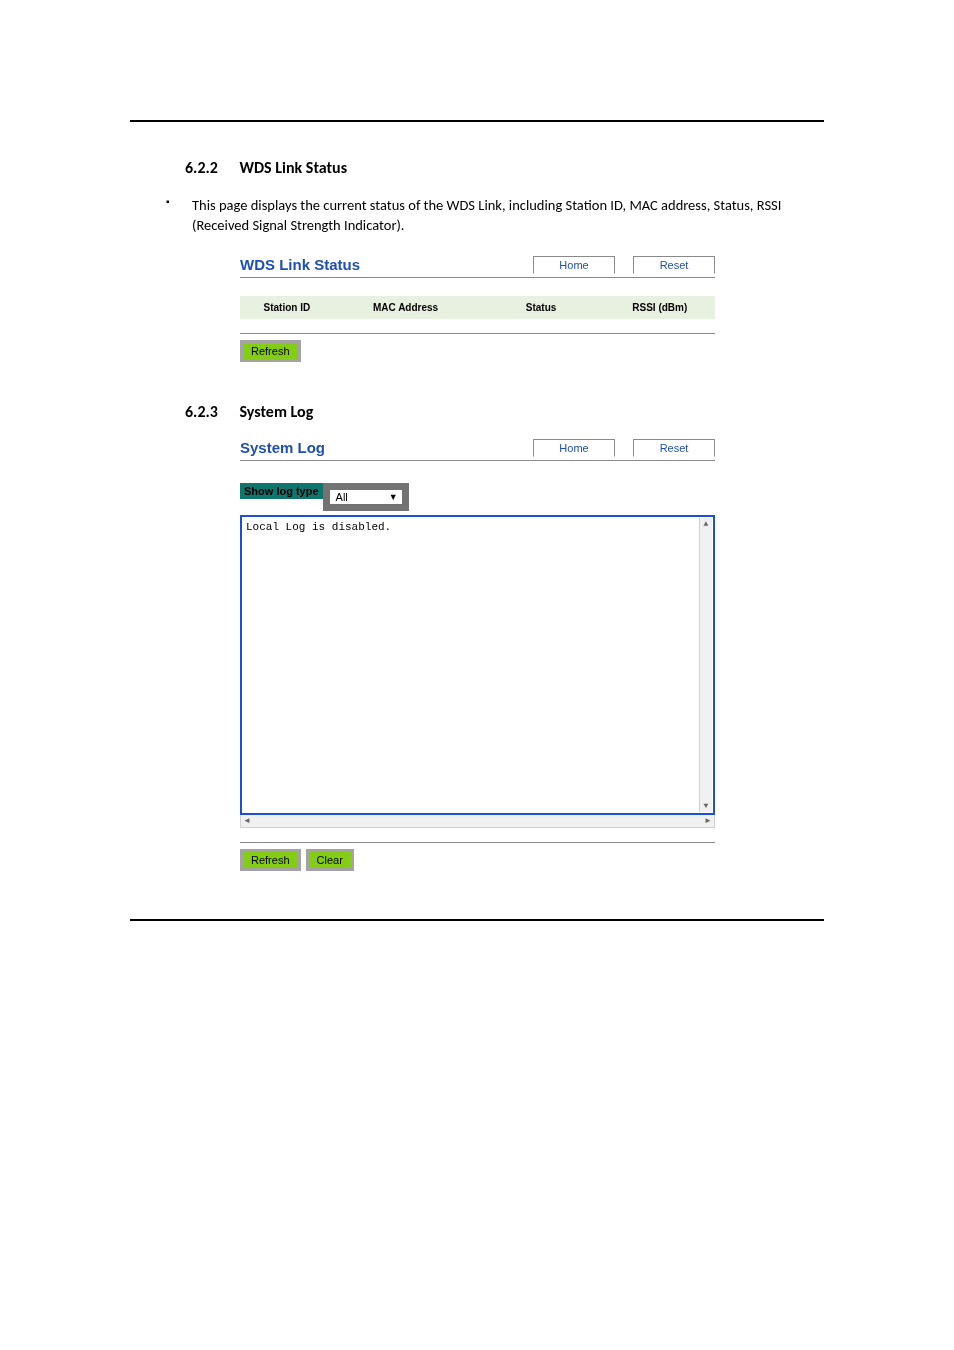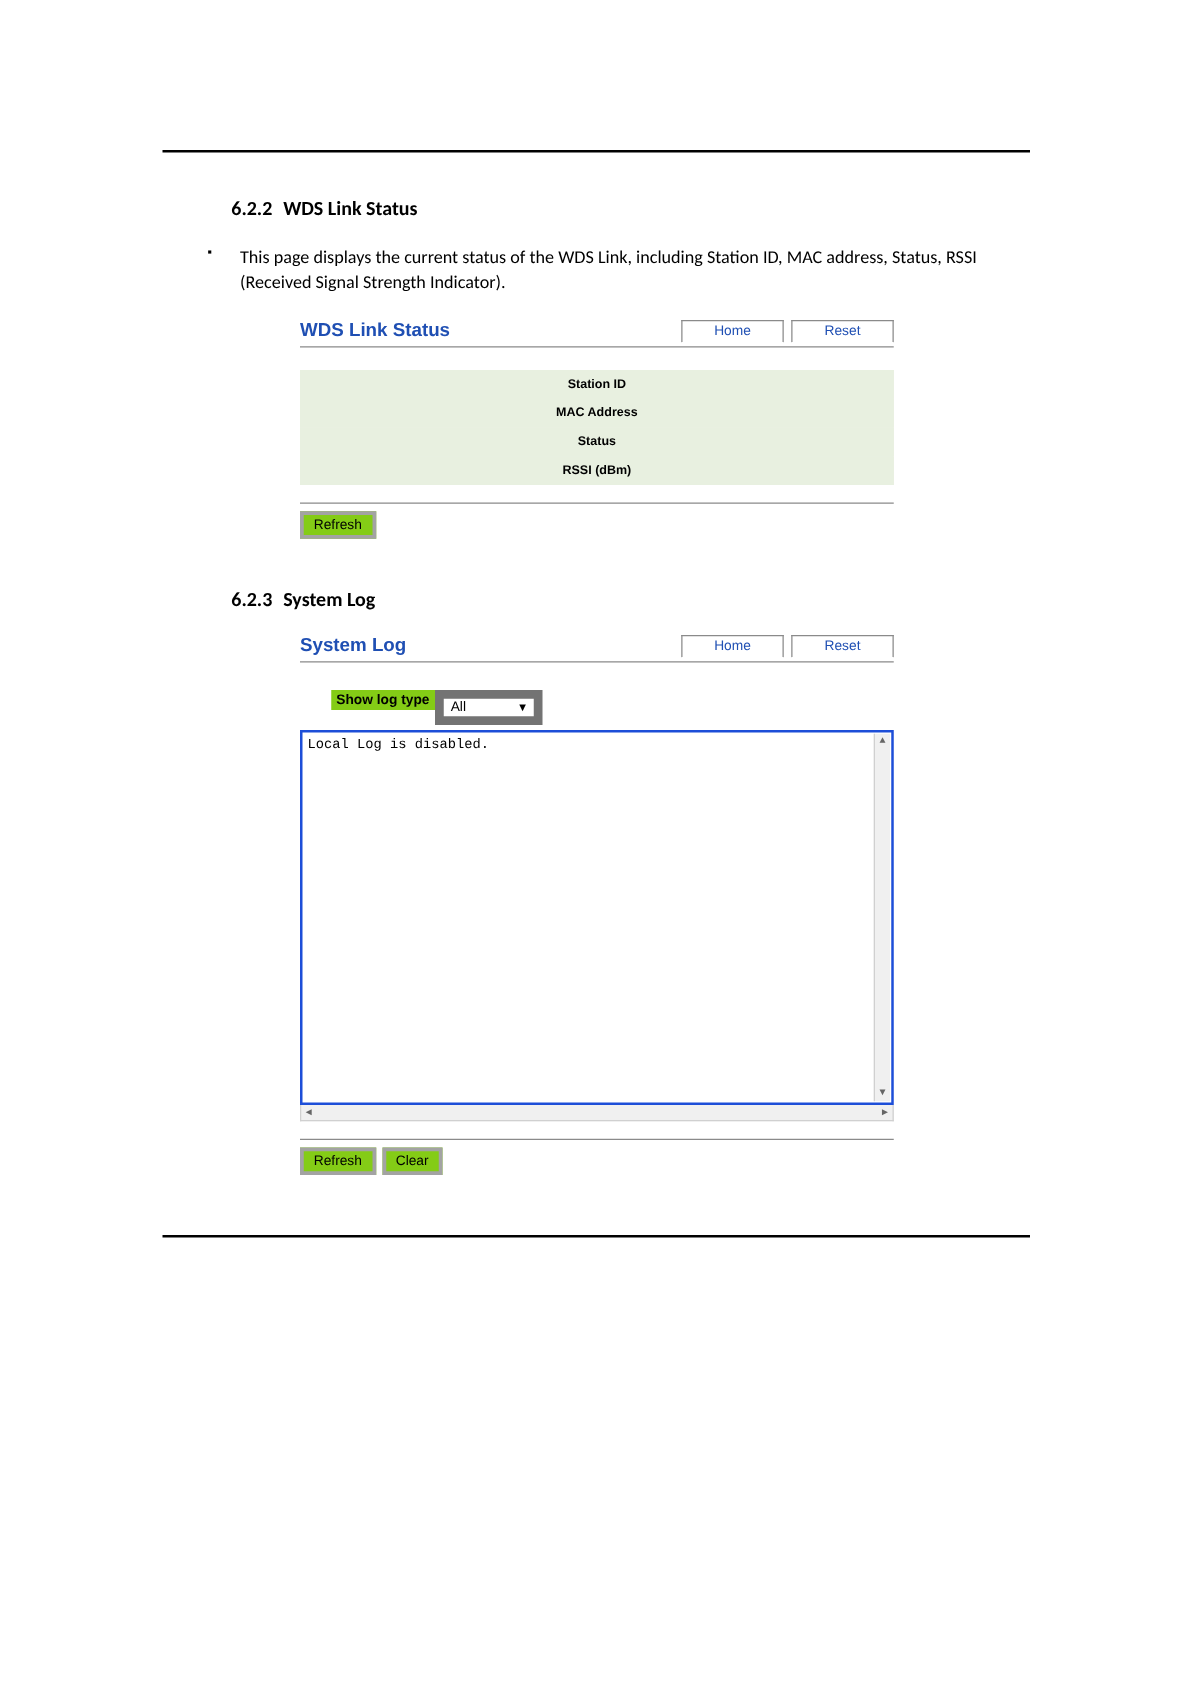--- a/index.html
+++ b/index.html
@@ -27,21 +27,21 @@
   }
 
   .section-heading {
     font-weight: bold;
     font-size: 16px;
     margin: 0 0 18px 0;
   }
   .section-number {
     display: inline-block;
     margin-left: 55px;
-    margin-right: 5px;
+    margin-right: 18px;
   }
 
   ul.bullets {
     margin: 0 0 20px 0;
     padding: 0 0 0 36px;
     list-style: none;
   }
   ul.bullets > li {
     position: relative;
     padding-left: 26px;
@@ -84,28 +84,27 @@
     border: 1px solid #8a8a8a;
     border-top: 1px solid #8a8a8a;
     text-align: center;
     font-size: 11px;
     color: #1f4fb3;
     margin-left: 6px;
     background: #fff;
     border-bottom: 1px solid #fff;
     margin-bottom: -1px;
   }
-  .btn-row { display: flex; }
+  .btn-row { display: flex; gap: 12px; }
 
   
   .wds-table {
     margin-top: 18px;
     display: flex;
     width: 100%;
-    flex-direction: column;
   }
   .wds-th {
     background: #e8f0e0;
     font-size: 10px;
     font-weight: bold;
     text-align: center;
     padding: 5px 4px;
     border: 1px solid #e8f0e0;
   }
   .wds-th.c1 { flex: 1; }
@@ -123,26 +122,25 @@
     border: 3px solid #a3a3a3;
     background: #84cc16;
     padding: 2px 8px;
     font-size: 11px;
     margin-right: 2px;
   }
 
   
   .log-label {
     display: inline-block;
-    background: #84cc16;
+    background: #0f766e;
     padding: 2px 4px;
     font-size: 11px;
     font-weight: bold;
     margin-top: 22px;
-    margin-left: 25px;
   }
   .log-select {
     display: inline-block;
     border: 7px solid #737373;
     padding: 1px 18px 1px 6px;
     font-size: 11px;
     background: #fff;
     position: relative;
     min-width: 48px;
     vertical-align: top;

